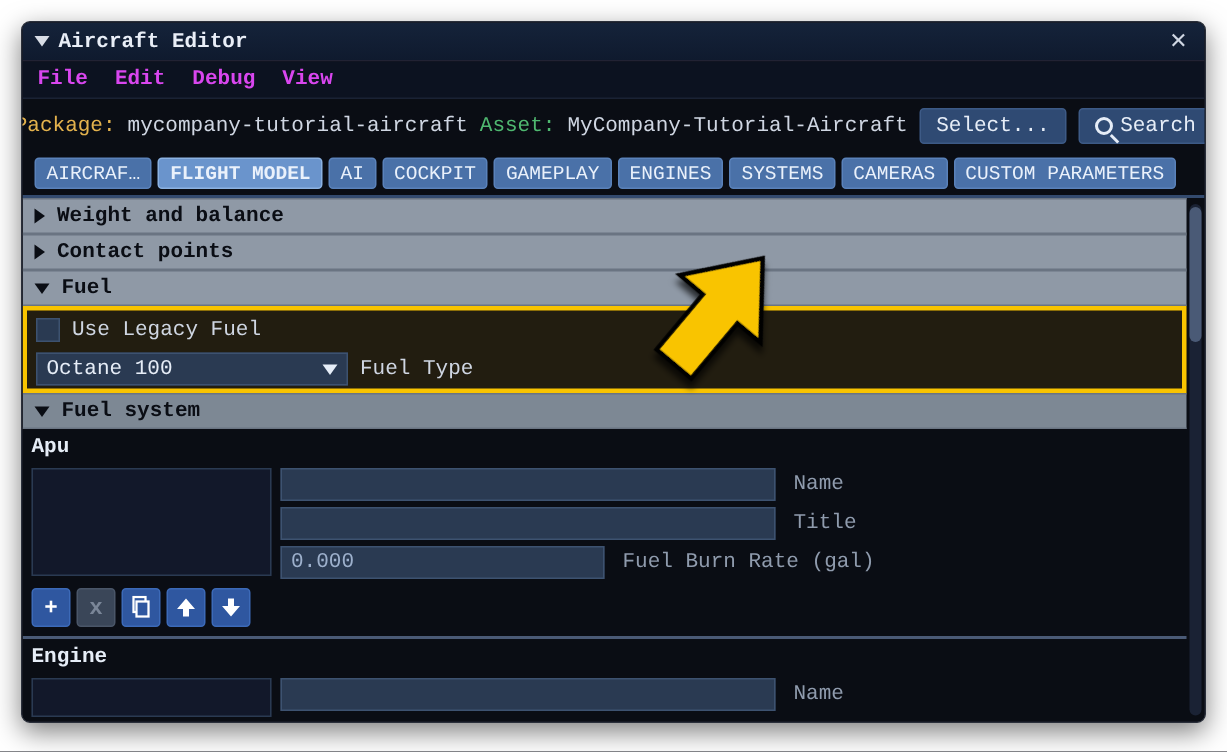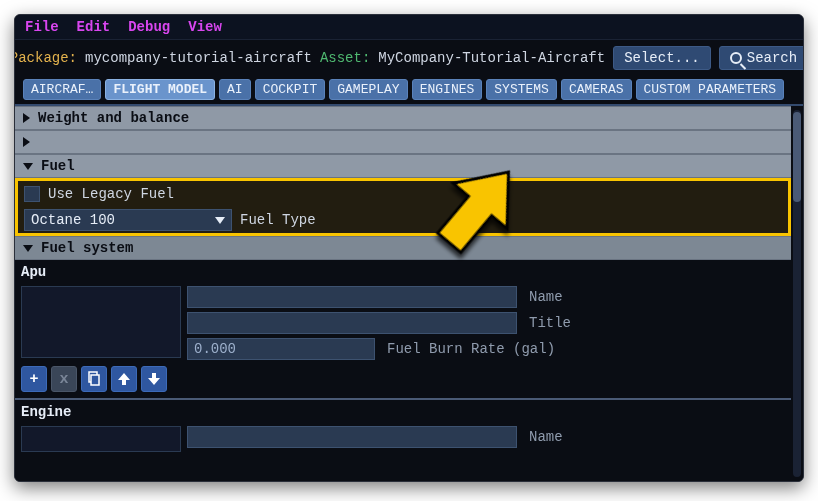--- a/index.html
+++ b/index.html
@@ -288,20 +288,26 @@
     width: 120px; height: 120px;
     pointer-events: none;
     z-index: 50;
   }
 </style>
 </head>
 <body>
 
 <div class="window">
 
+  <div class="titlebar">
+    <span class="tri"></span>
+    <span class="title">Aircraft Editor</span>
+    <span class="spacer"></span>
+    <span class="close-x">✕</span>
+  </div>
 
   <div class="menubar">
     <span>File</span>
     <span>Edit</span>
     <span>Debug</span>
     <span>View</span>
   </div>
 
   <div class="infobar">
     <span class="kw-pkg">Package:</span>
@@ -330,20 +336,21 @@
   <div class="scroll-area">
     <div class="content">
 
       <div class="section-hdr">
         <span class="caret-right"></span>
         <span>Weight and balance</span>
       </div>
 
       <div class="section-hdr">
         <span class="caret-right"></span>
+        <span>Contact points</span>
       </div>
 
       <div class="section-hdr">
         <span class="caret-down"></span>
         <span>Fuel</span>
       </div>
 
       <div class="highlight-box">
         <div class="row" style="background:transparent">
           <span class="checkbox"></span>
@@ -369,21 +376,21 @@
         <div class="fields">
           <div class="field-row">
             <input class="text-input" value="" style="">
             <span class="field-label">Name</span>
           </div>
           <div class="field-row">
             <input class="text-input" value="" style="">
             <span class="field-label">Title</span>
           </div>
           <div class="field-row">
-            <input class="text-input" style="width: 188px;" value="0.000">
+            <input class="text-input" style="width: 216px;" value="0.000">
             <span class="field-label">Fuel Burn Rate (gal)</span>
           </div>
         </div>
       </div>
       <div class="icon-toolbar">
         <span class="icon-btn">+</span>
         <span class="icon-btn disabled">x</span>
         <span class="icon-btn">
           <svg viewBox="0 0 16 16">
               <rect x="3" y="1" width="8" height="10" fill="none" stroke="#fff" stroke-width="1.5"></rect>

